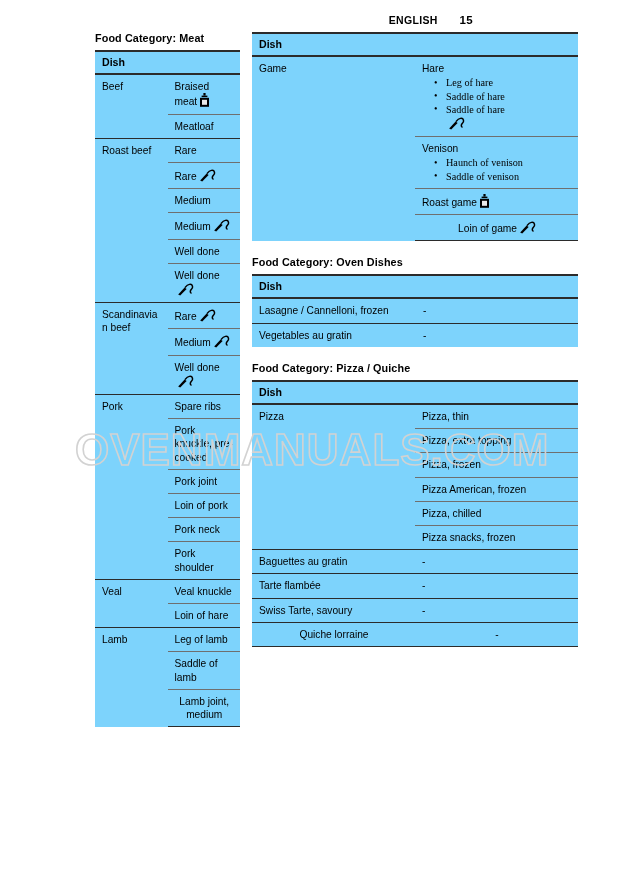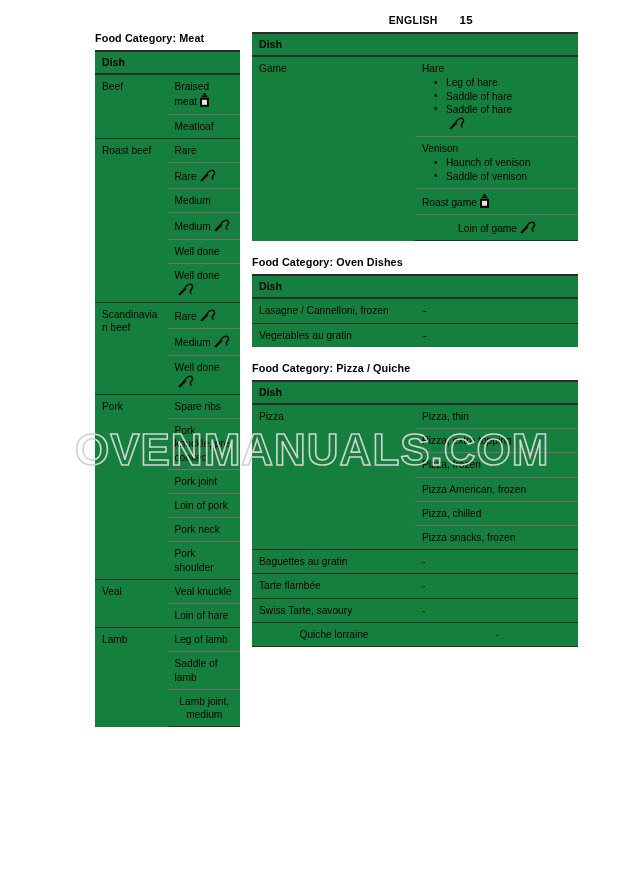--- a/index.html
+++ b/index.html
@@ -78,21 +78,21 @@
   
   table.dish-table {
     width: 100%;
     border-collapse: collapse;
     background: #e9e9e9;
     table-layout: fixed;
     font-size: 10.2px;
   }
   table.dish-table td,
   table.dish-table th {
-    background: #15803d;
+    background: #7dd3fc;
     vertical-align: top;
     padding: 5px 6px 5px 7px;
     line-height: 13.2px;
     font-weight: normal;
     text-align: left;
     word-wrap: break-word;
     hyphens: manual;
   }
   
   tr.hdr-row td {
@@ -136,20 +136,21 @@
   }
   tr.flat-row.thick > td {
     border-top: 1.9px solid #2b2b2b;
   }
 
   
   ul.bullets {
     margin: 1px 0 0 0;
     padding: 0 0 0 12px;
     list-style: none;
+    font-family: Liberation Serif, serif;
   }
   ul.bullets li {
     position: relative;
     padding-left: 12px;
     line-height: 13.2px;
     margin-bottom: 0px;
   }
   ul.bullets li::before {
     content: "\2022";
     position: absolute;

